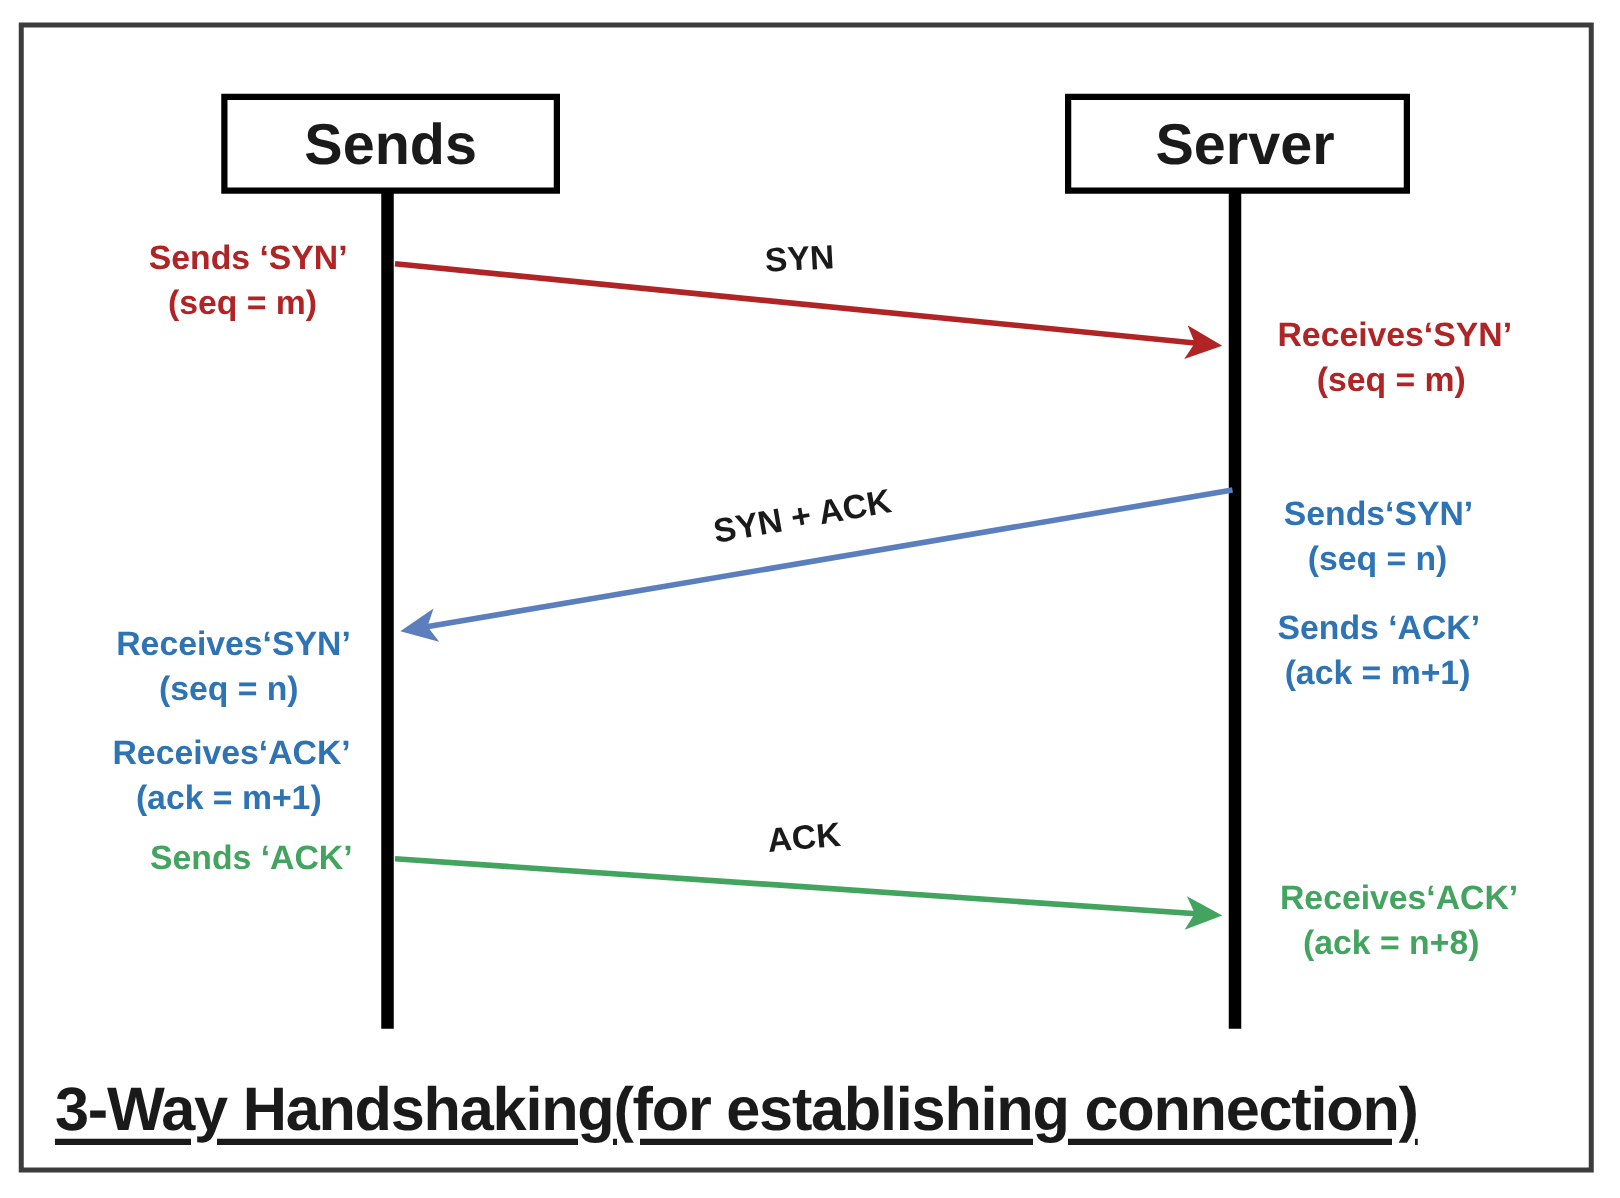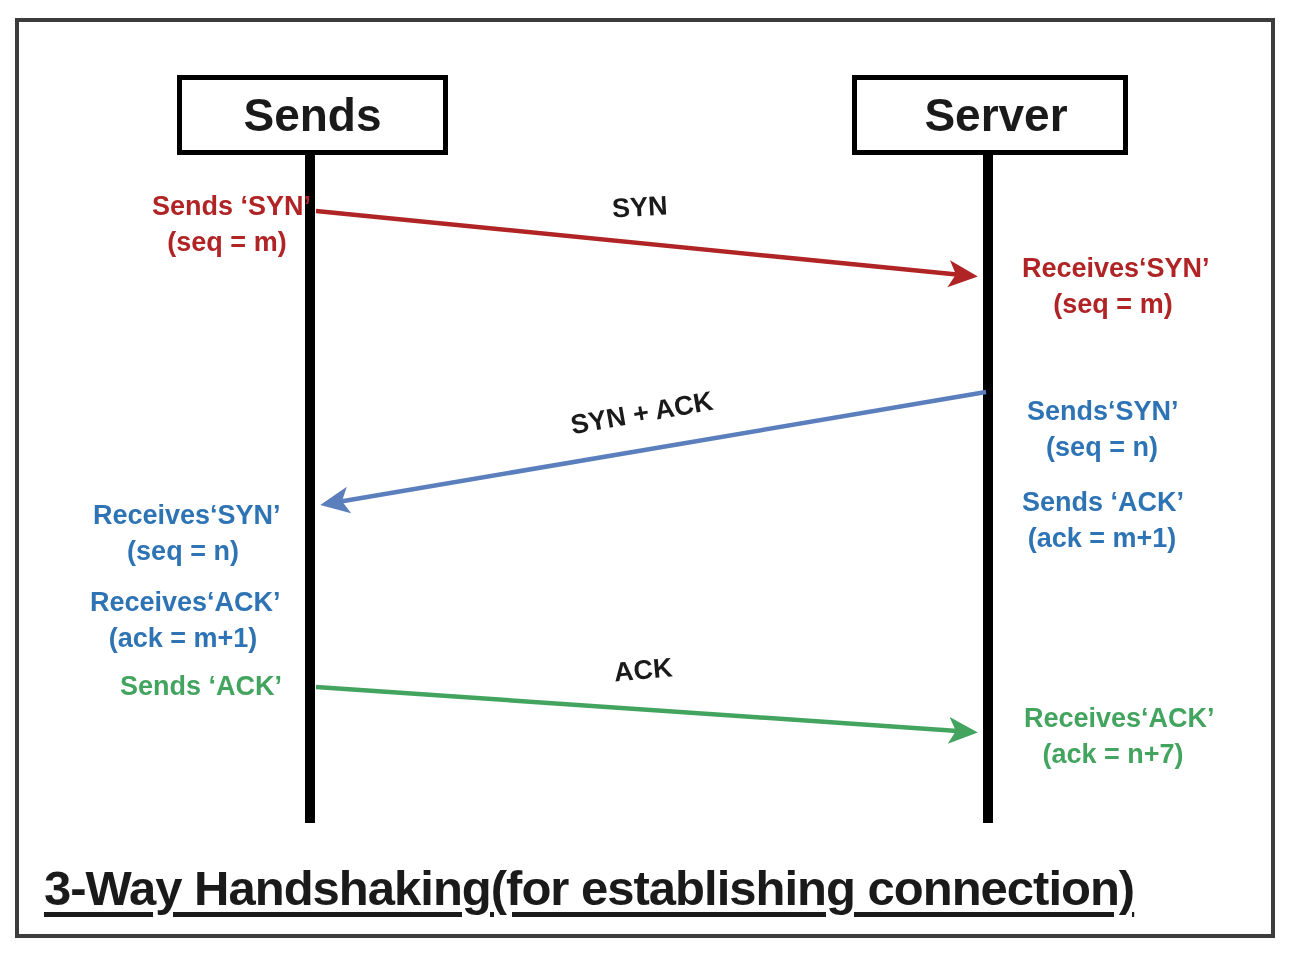--- a/index.html
+++ b/index.html
@@ -126,21 +126,21 @@
     </defs>
     <line x1="316" y1="211" x2="972" y2="276" stroke="#b02425" stroke-width="4.5" marker-end="url(#head-red)"></line>
     <line x1="986" y1="392" x2="326" y2="504" stroke="#5b7fbd" stroke-width="4.5" marker-end="url(#head-blue)"></line>
     <line x1="316" y1="687" x2="972" y2="732" stroke="#43a45f" stroke-width="4.5" marker-end="url(#head-green)"></line>
   </svg>
 
   <div class="arrow-label label-syn">SYN</div>
   <div class="arrow-label label-synack">SYN + ACK</div>
   <div class="arrow-label label-ack">ACK</div>
 
-  <div class="note red" style="left:152px; top:188px; width:150px;">
+  <div class="note red" style="left:119px; top:188px; width:150px;">
     <span class="nl">Sends ‘SYN’</span>
     <span class="nl">(seq = m)</span>
   </div>
   <div class="note red" style="left:1022px; top:250px; width:182px;">
     <span class="nl">Receives‘SYN’</span>
     <span class="nl">(seq = m)</span>
   </div>
 
   <div class="note blue" style="left:1027px; top:361px; width:150px;">
     <span class="nl">Sends‘SYN’</span>
@@ -158,18 +158,18 @@
   <div class="note blue" style="left:90px; top:552px; width:186px;">
     <span class="nl">Receives‘ACK’</span>
     <span class="nl">(ack = m+1)</span>
   </div>
 
   <div class="note green" style="left:120px; top:668px; width:155px;">
     <span class="nl">Sends ‘ACK’</span>
   </div>
   <div class="note green" style="left:1024px; top:700px; width:178px;">
     <span class="nl">Receives‘ACK’</span>
-    <span class="nl">(ack = n+7)</span>
+    <span class="nl">(ack = n+8)</span>
   </div>
 
   <div class="title">3-Way Handshaking(for establishing connection)</div>
 
 </div>
 
 </body></html>

